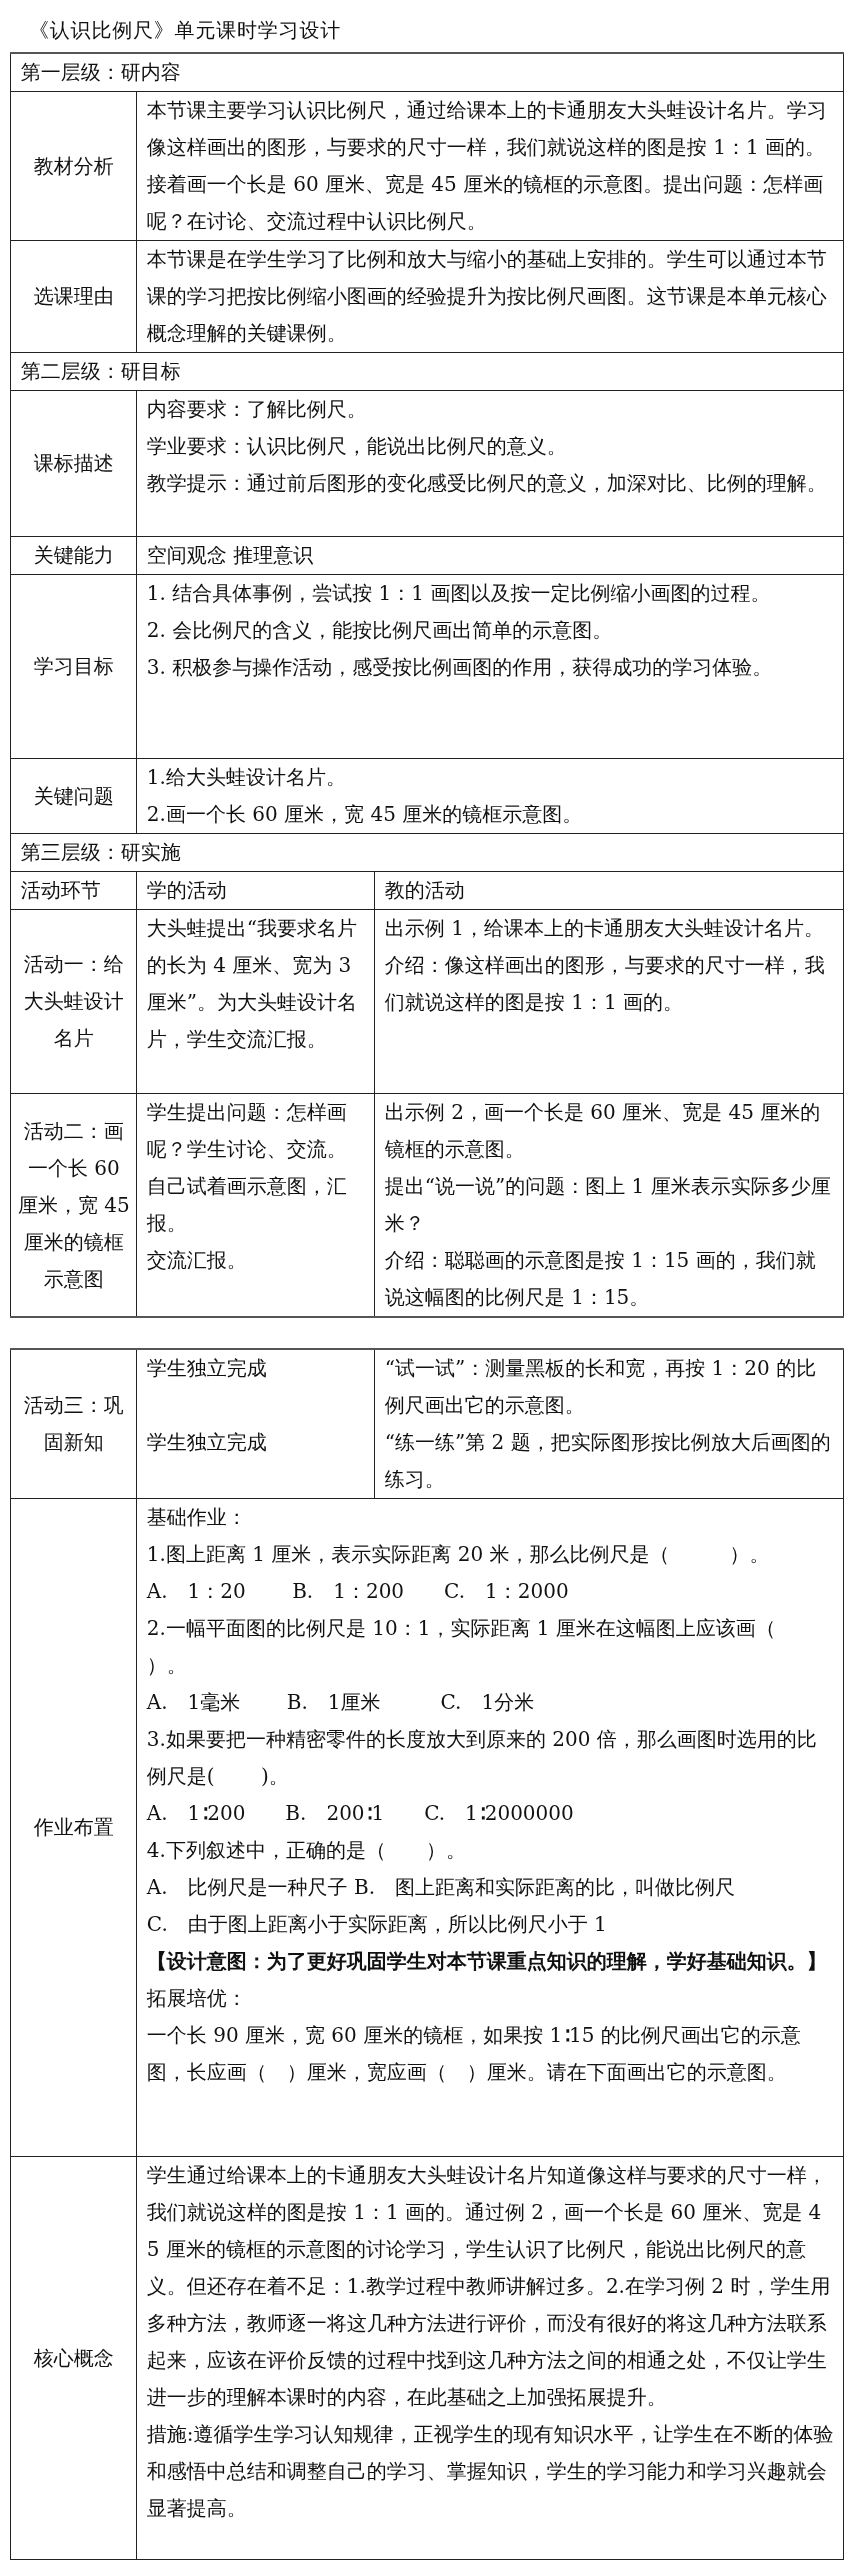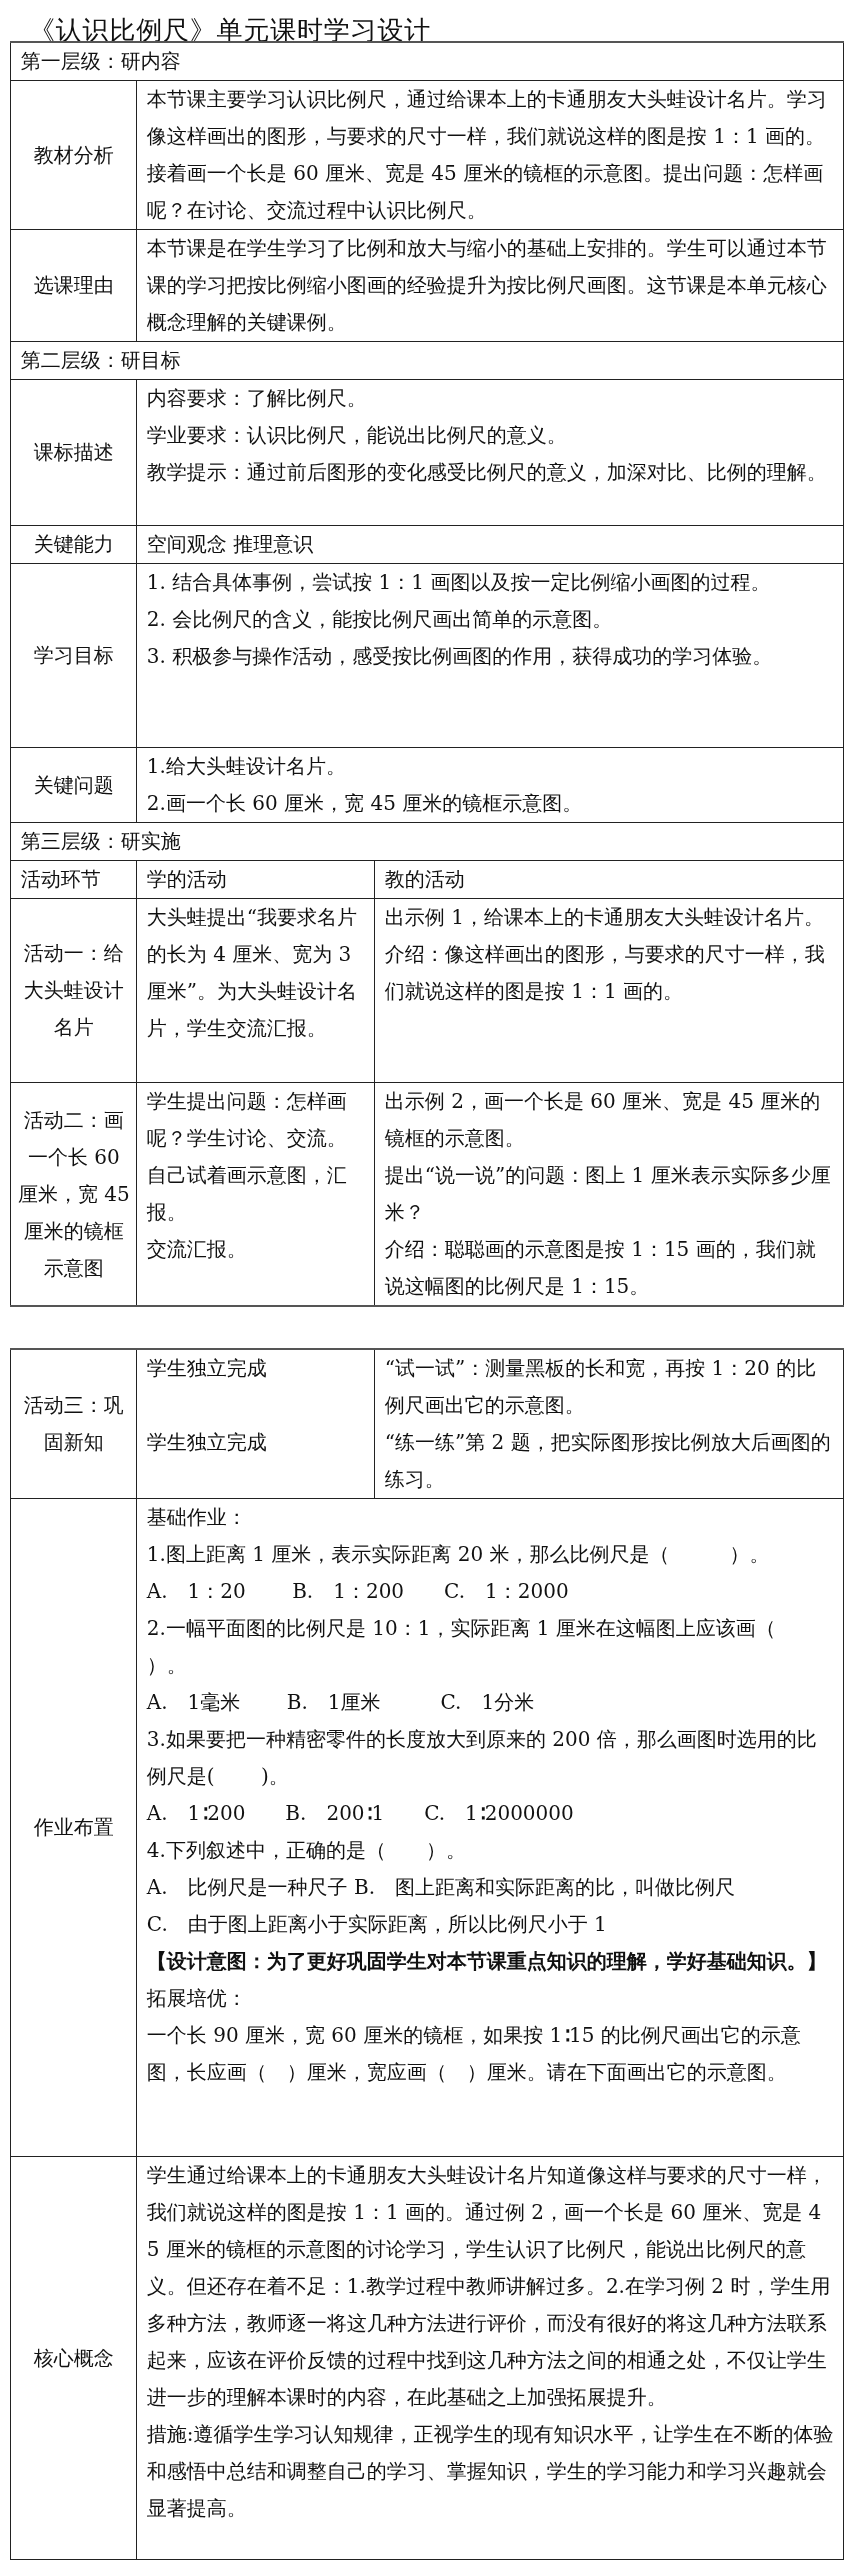--- a/index.html
+++ b/index.html
@@ -3,42 +3,42 @@
 <meta charset="utf-8">
 <style>
   html, body { margin: 0; padding: 0; background: #ffffff; }
   body {
     width: 855px; height: 2576px; position: relative; overflow: hidden;
     font-family: "DejaVu Serif", "Liberation Serif", serif;
     color: #111111;
   }
   .doc-title {
     position: absolute; left: 29px; top: 14.2px;
-    font-size: 26px; line-height: 32px; letter-spacing: 0.8px;
+    font-size: 20px; line-height: 32px; letter-spacing: 0.8px;
     white-space: nowrap;
   }
   table.grid {
     position: absolute; left: 10.3px; width: 833px;
     border-collapse: collapse; table-layout: fixed;
     font-size: 20px; line-height: 37px;
   }
   table.grid td {
     border: 1.2px solid #222222;
     vertical-align: top;
     padding: 0 9.5px 0 9.5px;
     word-break: break-all;
   }
   table.grid td.label {
     text-align: center; vertical-align: middle; padding: 0 4.7px; margin-left: 29px;
   }
   table.grid td.section {
     padding-left: 9.5px; vertical-align: middle;
   }
   table.grid td.head { text-align: left; vertical-align: middle; }
-  #t1 { top: 41px; border-top: 2.4px double #555555; }
+  #t1 { top: 52px; border-top: 2.4px double #555555; }
   #t2 { top: 1348px; border-top: 2.4px double #555555; }
   #t1 tr:last-child td { border-bottom: 2.4px double #555555; }
   #t2 tr:last-child td { border-bottom: 1.6px solid #222222; }
   .line { display: block; }
   .bracket { font-weight: bold; }
   .sub-cell { display: block; }
 </style>
 </head>
 <body>
 

